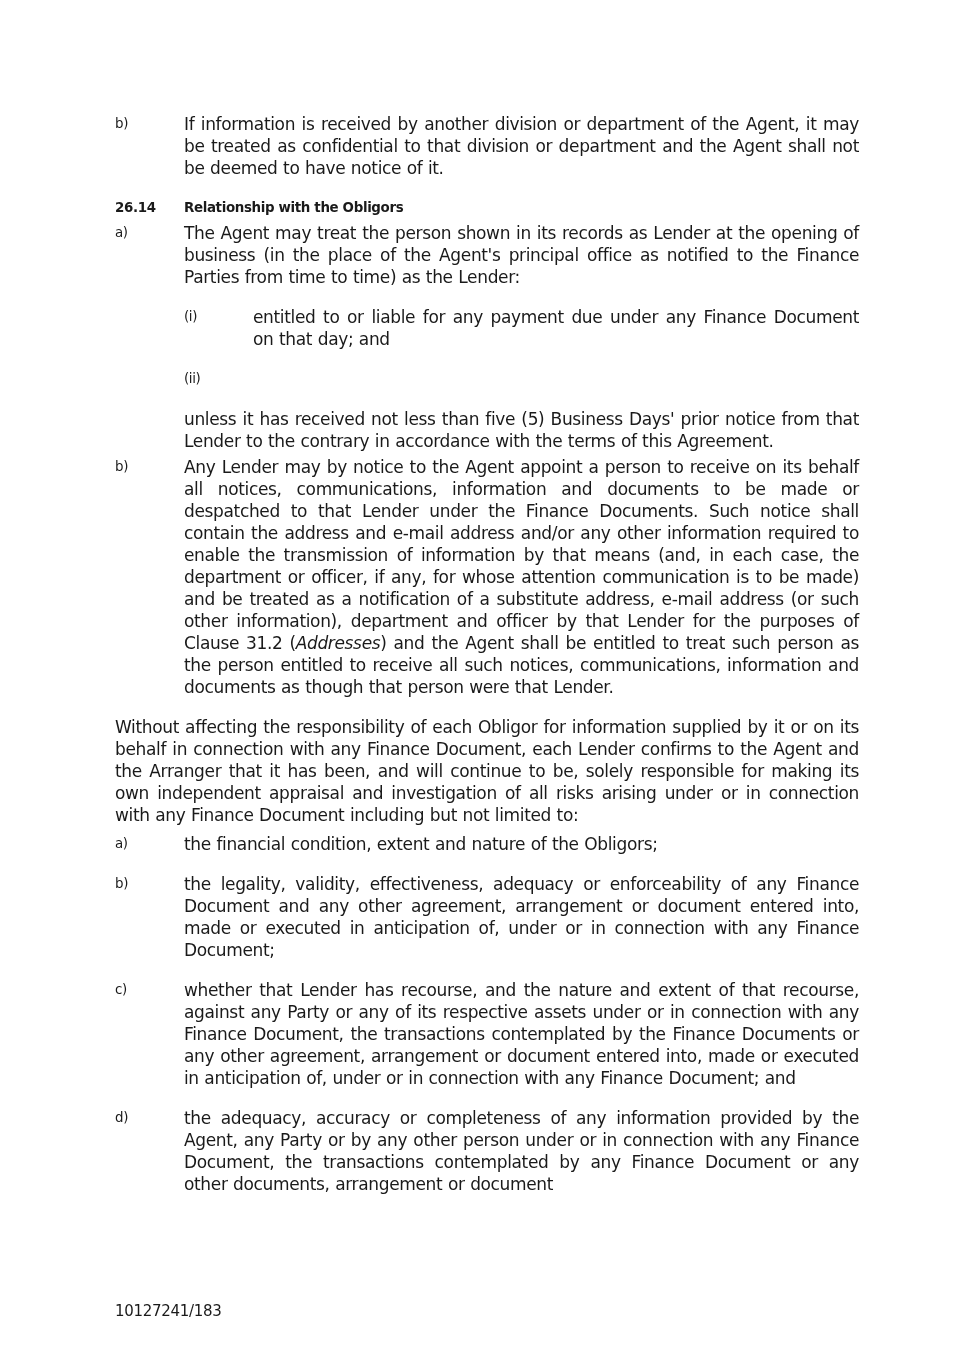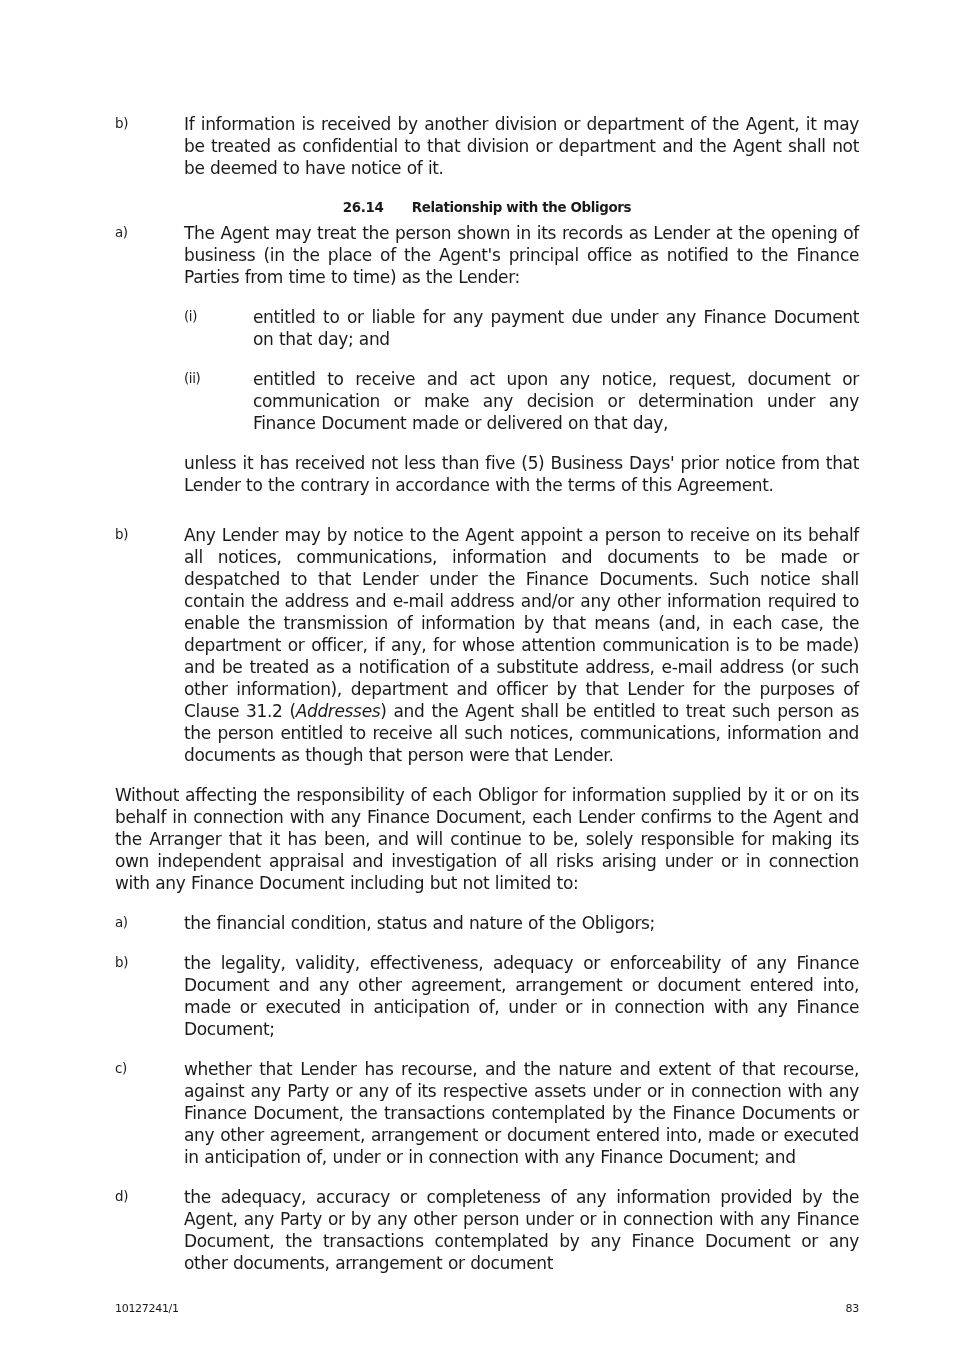--- a/index.html
+++ b/index.html
@@ -12,29 +12,29 @@
   .para {
     font-size: 17px; line-height: 22px; text-align: justify;
     letter-spacing: -0.35px; word-spacing: 0.5px;
   }
   .item { display: flex; margin-bottom: 18px; }
   .item .lbl { width: 69px; flex: 0 0 69px; font-size: 13.4px; line-height: 22px; letter-spacing: -0.35px; }
   .item .txt { flex: 1; }
   .sub { display: flex; margin-bottom: 18px; margin-left: 69px; }
   .sub .lbl { width: 69px; flex: 0 0 69px; font-size: 13.4px; line-height: 22px; letter-spacing: -0.35px; }
   .sub .txt { flex: 1; }
-  .cont { margin-left: 69px; margin-bottom: 28px; }
-  .heading { display: flex; font-weight: bold; font-size: 13.4px; line-height: 22px; letter-spacing: -0.35px; margin-top: 16px; margin-bottom: 3px; justify-content: center; }
+  .cont { margin-left: 69px; margin-bottom: 4px; }
+  .heading { display: flex; font-weight: bold; font-size: 13.4px; line-height: 22px; letter-spacing: -0.35px; margin-top: 16px; margin-bottom: 3px; }
   .heading .num { width: 69px; flex: 0 0 69px; }
-  .intro { margin-bottom: 18px; }
+  .intro { margin-bottom: 7px; }
   em { font-style: italic; }
   .footer {
     position: absolute; top: 1302px; left: 115px; width: 744px;
-    display: flex; justify-content: space-between;
-    font-size: 11px; letter-spacing: -0.3px; color: #1a1a1a;
+    display: flex; justify-content: flex-start;
+    font-size: 15px; letter-spacing: -0.3px; color: #1a1a1a;
   }
 </style>
 </head>
 <body>
 
 <div class="page">
 
   <div class="item">
     <div class="lbl">b)</div>
     <div class="txt para">If information is received by another division or department of the Agent, it may be treated as confidential to that division or department and the Agent shall not be deemed to have notice of it.</div>
@@ -50,36 +50,35 @@
     <div class="txt para">The Agent may treat the person shown in its records as Lender at the opening of business (in the place of the Agent's principal office as notified to the Finance Parties from time to time) as the Lender:</div>
   </div>
 
   <div class="sub">
     <div class="lbl">(i)</div>
     <div class="txt para">entitled to or liable for any payment due under any Finance Document on that day; and</div>
   </div>
 
   <div class="sub">
     <div class="lbl">(ii)</div>
-    <div class="txt para">entitled to receive and act upon any notice, request, document or communication or make any decision or determination under any Finance Document made or delivered on that day,</div>
   </div>
 
   <div class="cont para">unless it has received not less than five (5) Business Days' prior notice from that Lender to the contrary in accordance with the terms of this Agreement.</div>
 
   <div class="item">
     <div class="lbl">b)</div>
     <div class="txt para"><span>Any Lender may by notice to the Agent appoint a person to receive on its behalf all notices, communications, information and documents to be made or despatched to that Lender under the Finance Documents. Such notice shall contain the address and e-mail address and/or any other information required to enable the transmission of information by that means (and, in each case, the department or officer, if any, for whose attention communication is to be made) and be treated as a notification of a substitute address, e-mail address (or such other information), department and officer by that Lender for the purposes of Clause 31.2 (</span><em>Addresses</em><span>) and the Agent shall be entitled to treat such person as the person entitled to receive all such notices, communications, information and documents as though that person were that Lender.</span></div>
   </div>
 
 
   <div class="para intro">Without affecting the responsibility of each Obligor for information supplied by it or on its behalf in connection with any Finance Document, each Lender confirms to the Agent and the Arranger that it has been, and will continue to be, solely responsible for making its own independent appraisal and investigation of all risks arising under or in connection with any Finance Document including but not limited to:</div>
 
   <div class="item">
     <div class="lbl">a)</div>
-    <div class="txt para">the financial condition, status and nature of the Obligors;</div>
+    <div class="txt para">the financial condition, extent and nature of the Obligors;</div>
   </div>
 
   <div class="item">
     <div class="lbl">b)</div>
     <div class="txt para">the legality, validity, effectiveness, adequacy or enforceability of any Finance Document and any other agreement, arrangement or document entered into, made or executed in anticipation of, under or in connection with any Finance Document;</div>
   </div>
 
   <div class="item">
     <div class="lbl">c)</div>
     <div class="txt para">whether that Lender has recourse, and the nature and extent of that recourse, against any Party or any of its respective assets under or in connection with any Finance Document, the transactions contemplated by the Finance Documents or any other agreement, arrangement or document entered into, made or executed in anticipation of, under or in connection with any Finance Document; and</div>

